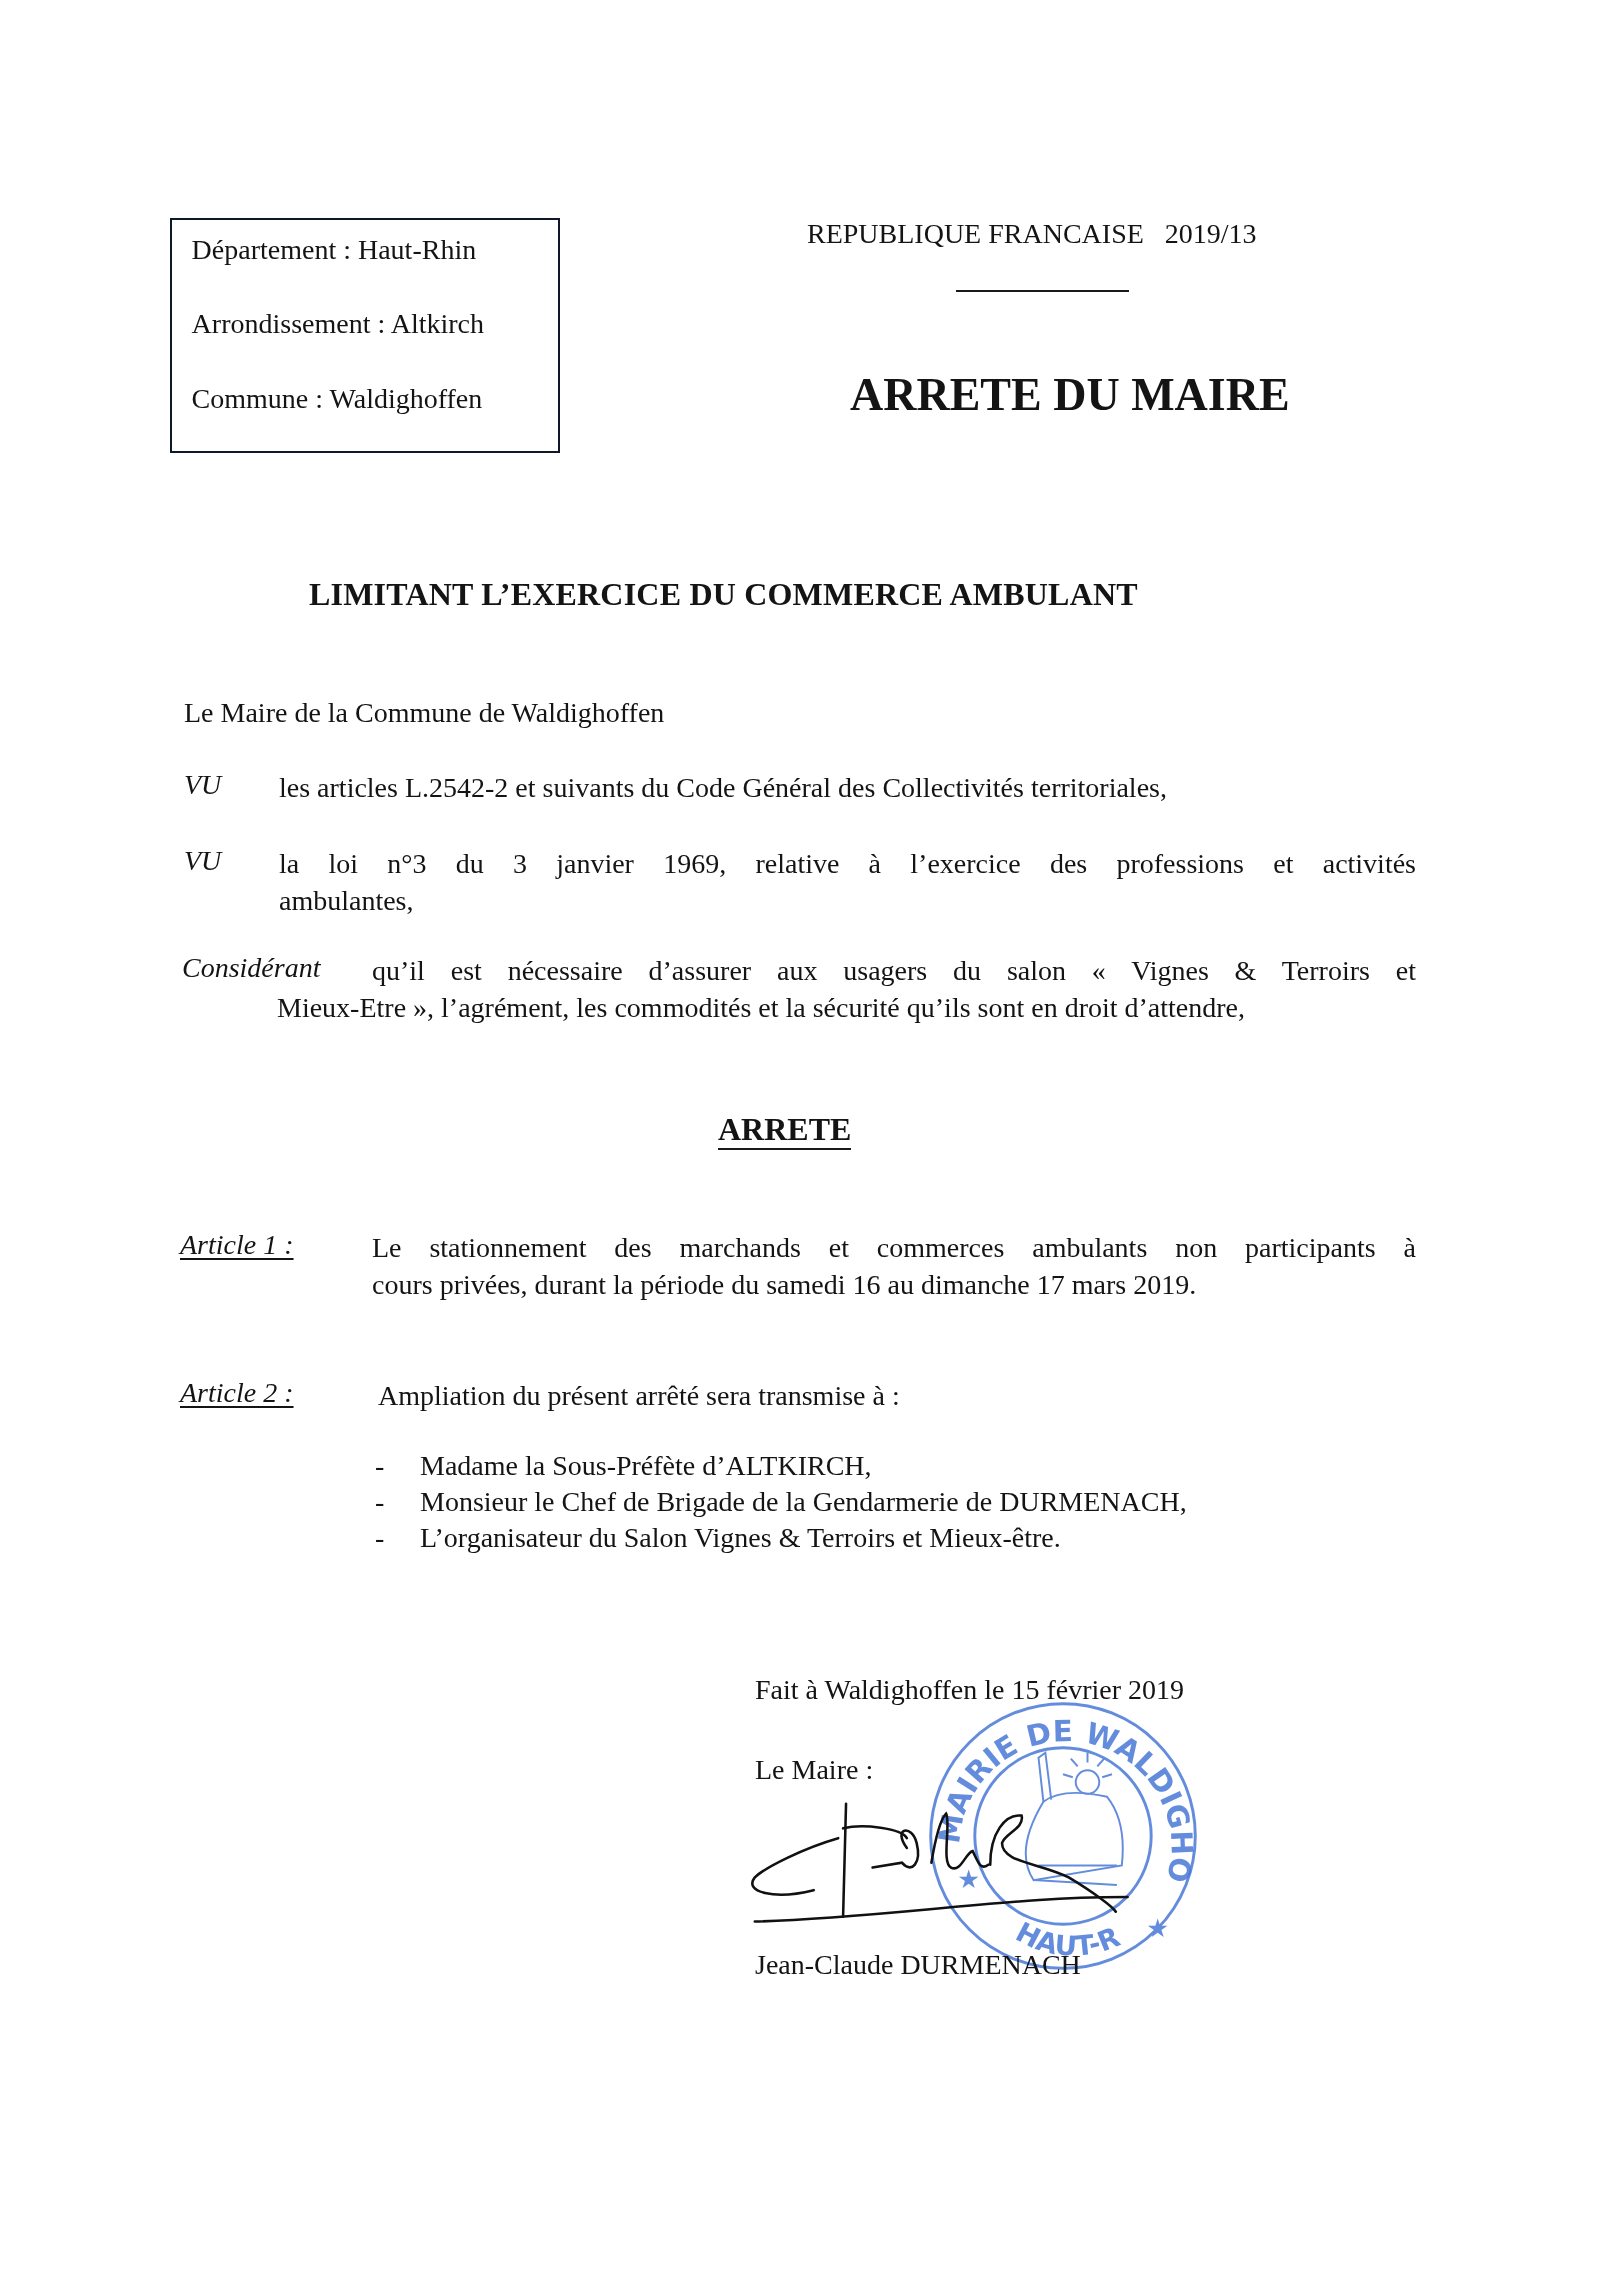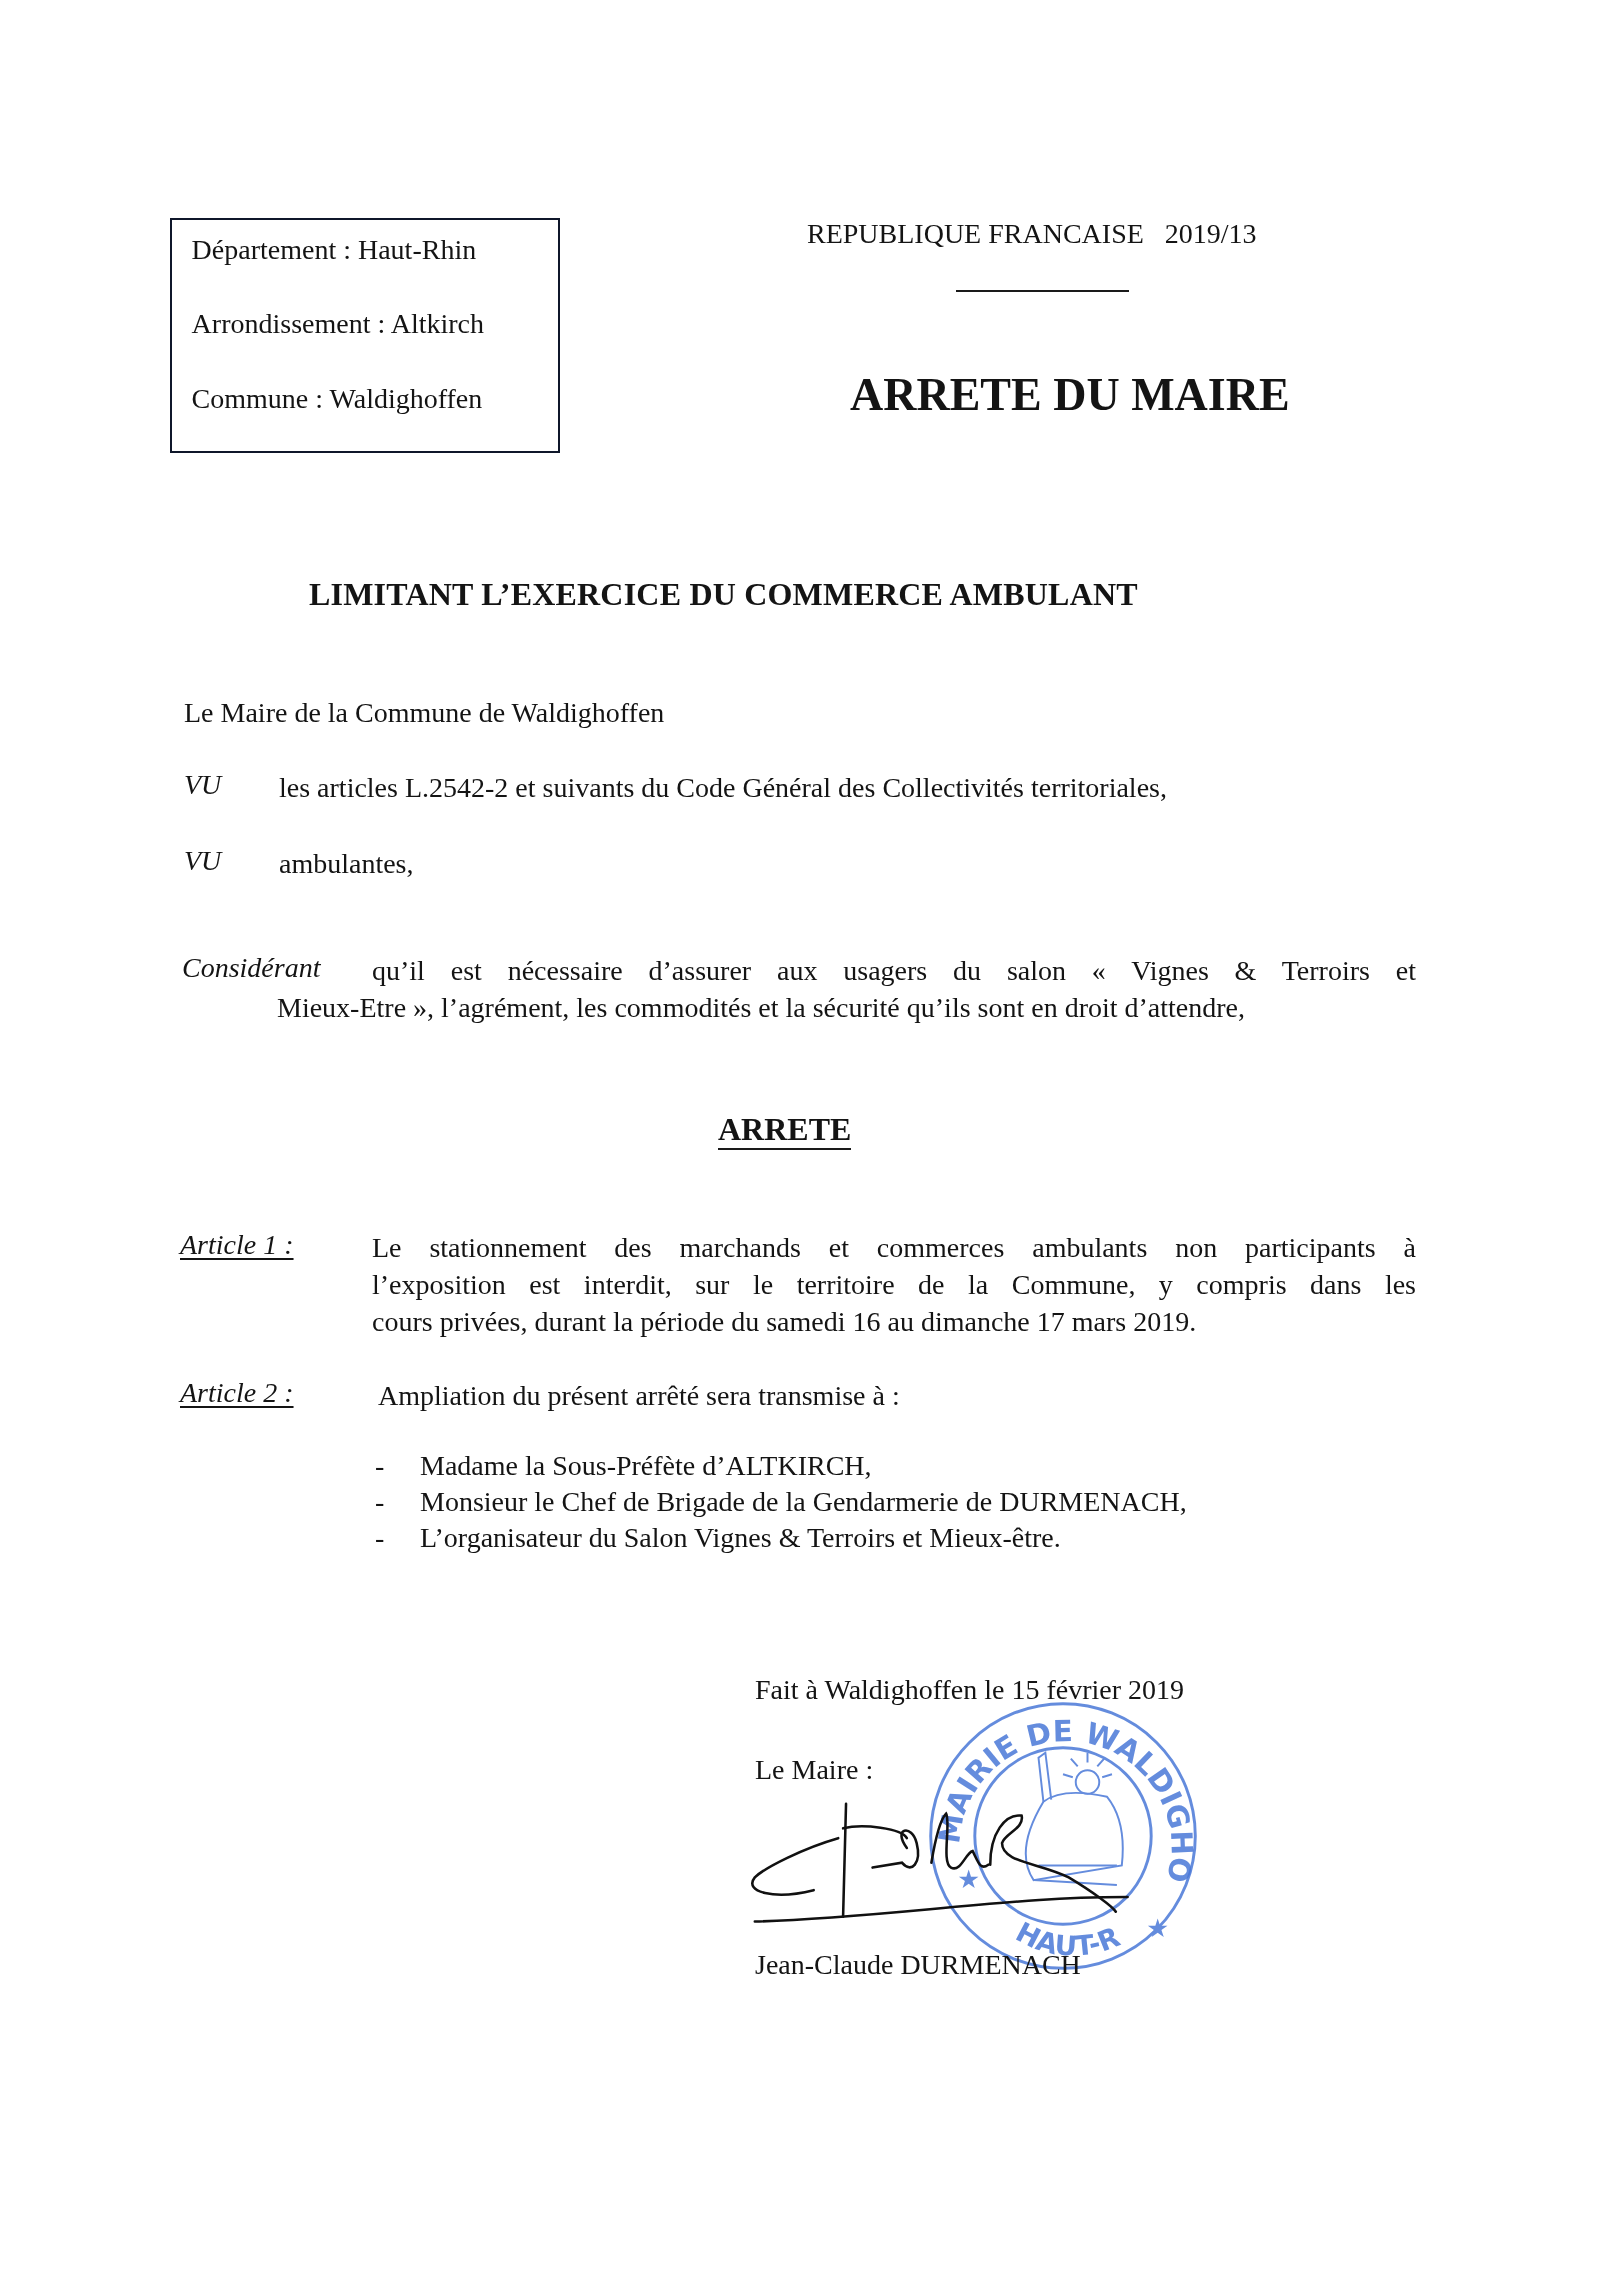--- a/index.html
+++ b/index.html
@@ -69,37 +69,37 @@
 
 <div class="abs t28" id="intro">Le Maire de la Commune de Waldighoffen</div>
 
 <div class="vu-label" style="top:769px;">VU</div>
 <div class="just" style="left:279px; top:769px; width:1137px;">
   <span class="last-line">les articles L.2542-2 et suivants du Code Général des Collectivités territoriales,</span>
 </div>
 
 <div class="vu-label" style="top:845px;">VU</div>
 <div class="just" style="left:279px; top:845px; width:1137px;">
+  <span class="just-line">la loi n°3 du 3 janvier 1969, relative à l’exercice des professions et activités</span>
   <span class="last-line">ambulantes,</span>
 </div>
 
 <div class="vu-label" style="top:952px; left:182px;">Considérant</div>
 <div class="just" style="left:372px; top:952px; width:1044px;">
   <span class="just-line">qu’il est nécessaire d’assurer aux usagers du salon « Vignes &amp; Terroirs et</span>
 </div>
 <div class="just" style="left:277px; top:989px; width:1137px;">
   <span class="last-line">Mieux-Etre », l’agrément, les commodités et la sécurité qu’ils sont en droit d’attendre,</span>
 </div>
 
 <div class="abs" id="arrete-heading">ARRETE</div>
 
 <div class="art-label" style="top:1229px;">Article 1 :</div>
 <div class="just" style="left:372px; top:1229px; width:1044px;">
   <span class="just-line">Le stationnement des marchands et commerces ambulants non participants à</span>
-  <span class="just-line">l’exposition est interdit, sur le territoire de la Commune, y compris dans les</span>
   <span class="last-line">cours privées, durant la période du samedi 16 au dimanche 17 mars 2019.</span>
 </div>
 
 <div class="art-label" style="top:1377px;">Article 2 :</div>
 <div class="abs t28" style="left:372px; top:1377px;margin-left:6px;">Ampliation du présent arrêté sera transmise à :</div>
 
 <div class="dash-row" style="top:1450px; left:0; width:1621px;">
   <span class="dash">-</span>
   <span class="dash-text">Madame la Sous-Préfète d’ALTKIRCH,</span>
 </div>

